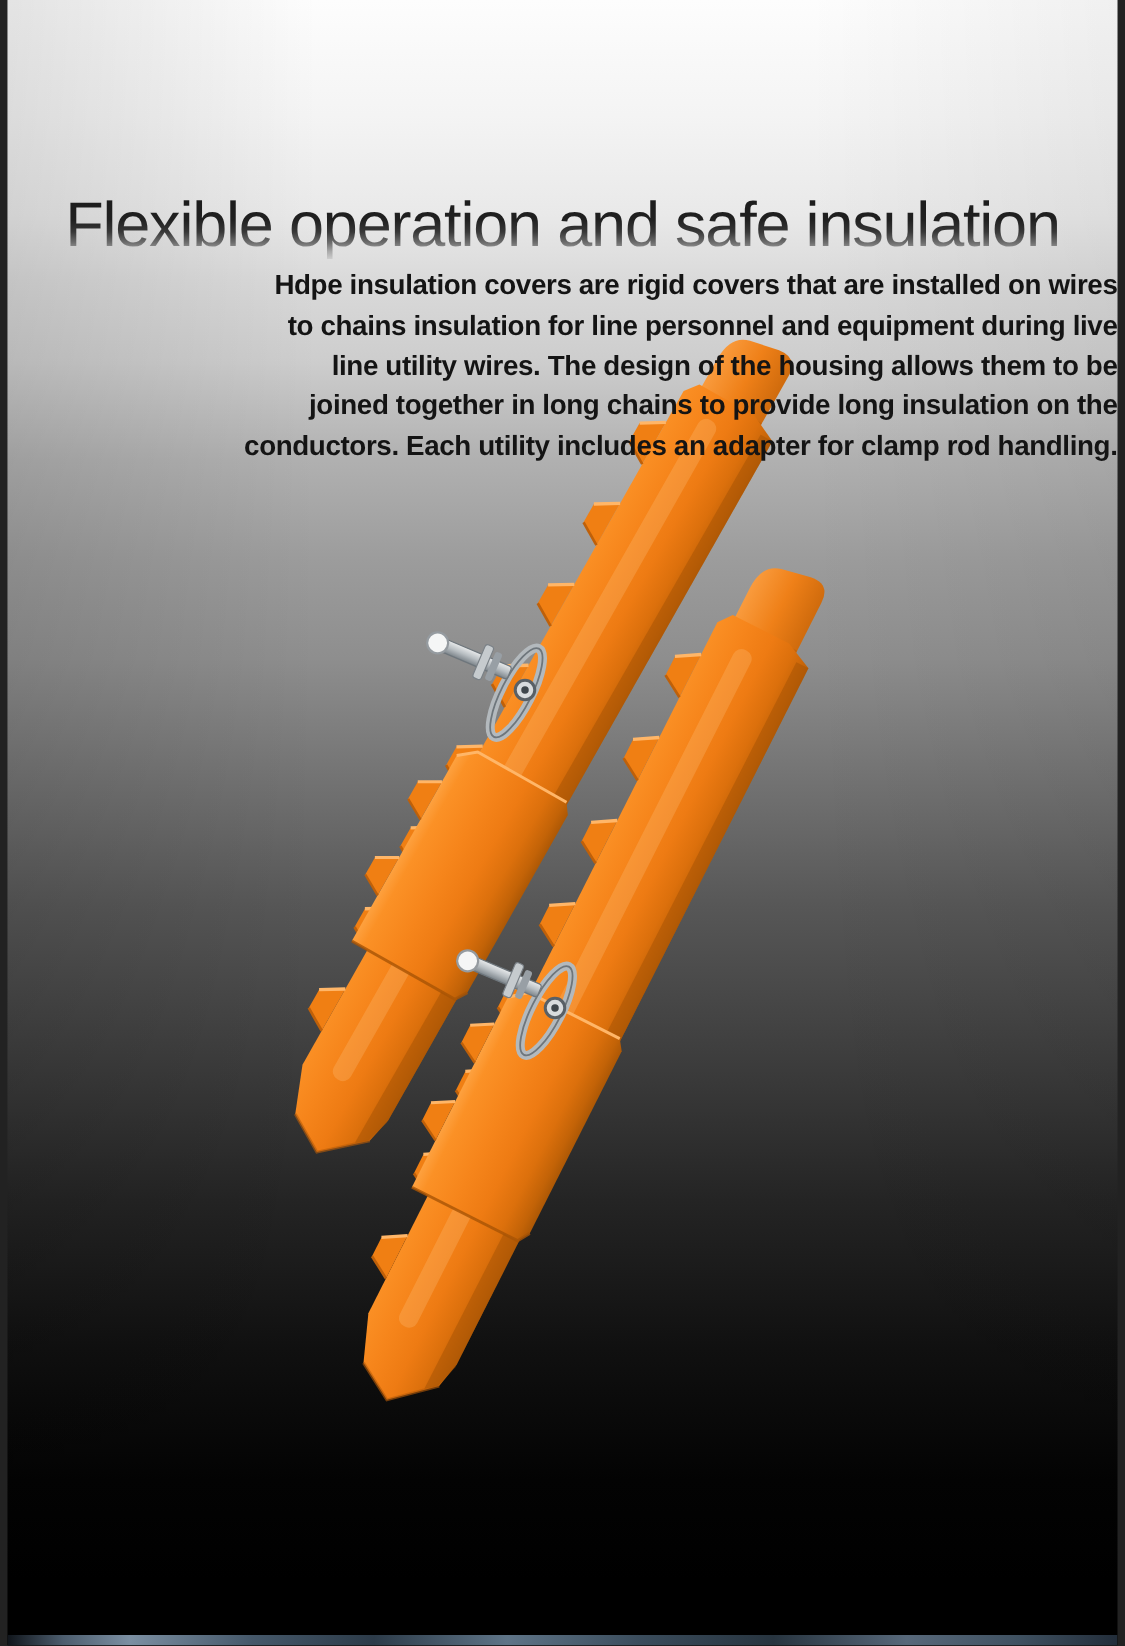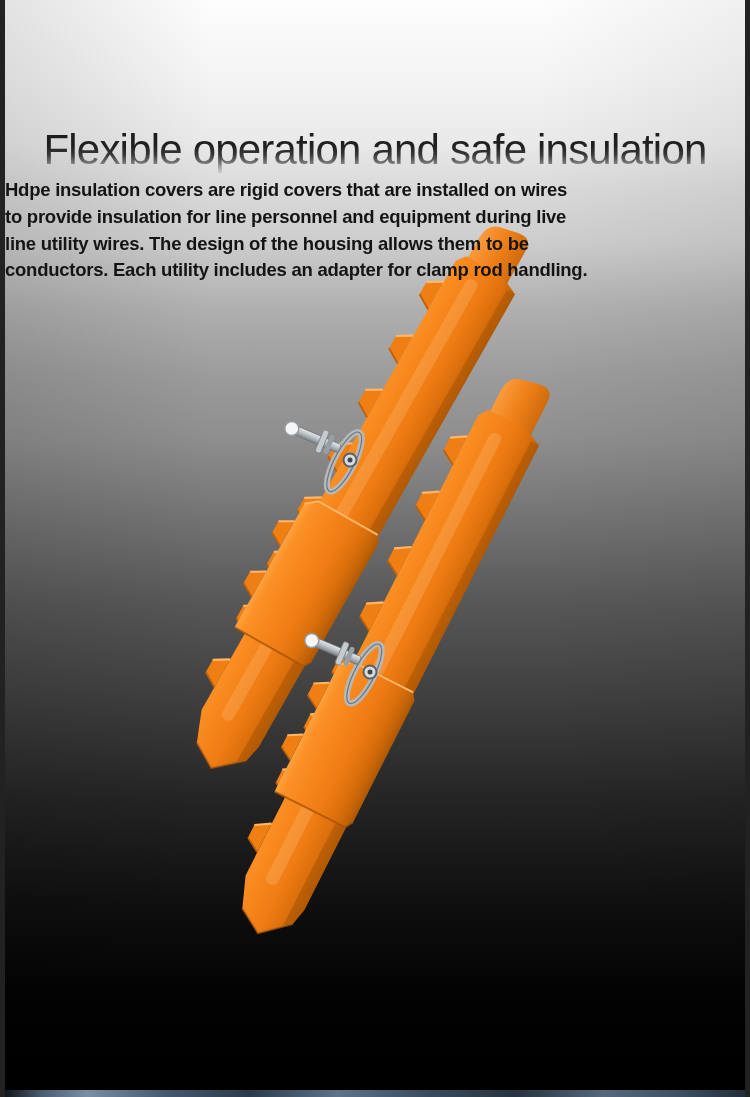--- a/index.html
+++ b/index.html
@@ -16,21 +16,21 @@
     text-decoration: underline;
   }
   .title{
     position:absolute;left:0;right:0;top:99px;z-index:3;text-align:center;
     font-size:42px;line-height:46px;font-weight:400;letter-spacing:-0.8px;
     background:linear-gradient(180deg,#1b1b1b 0%,#202020 42%,#383838 60%,#6f6f6f 76%,#a8a8a8 88%,#cfcfcf 100%);
     -webkit-background-clip:text;background-clip:text;color:transparent;
     white-space:nowrap;
   }
   .desc{
-    position:absolute;left:0;right:0;top:177px;z-index:3;text-align:left;
+    position:absolute;left:0;right:0;top:177px;z-index:3;text-align:right;
     font-size:18.5px;line-height:26.8px;font-weight:700;letter-spacing:-0.25px;
     color:#141414;
   }
   .desc .line{white-space:nowrap;}
   svg.photo{position:absolute;left:0;top:0;z-index:1;}
   .edge-strip{
     position:absolute;left:0;right:0;bottom:0;height:7px;z-index:2;
     background:linear-gradient(90deg,
       #10151b 0%, #4c5d6e 5%, #7b8fa2 11%, #45586a 22%, #2c3b49 33%,
       #5e7487 45%, #3a4c5c 57%, #27343f 69%, #57687a 81%, #3f5161 91%, #222d3a 100%);
@@ -174,19 +174,20 @@
         </g>
         <circle cx="3" cy="8" r="6.5" fill="#D9DCDE" stroke="#596066" stroke-width="2"></circle>
         <circle cx="3" cy="8" r="2.5" fill="#3F464B"></circle>
       </g>
   </svg>
 
   <h1 class="title">Flexible operation and safe insulation</h1>
 
   <div class="desc">
     <div class="line">Hdpe insulation covers are rigid covers that are installed on wires</div>
-    <div class="line">to provide insulation for line personnel and equipment during live</div>
+    <div class="line">to chains insulation for line personnel and equipment during live</div>
     <div class="line">line utility wires. The design of the housing allows them to be</div>
+    <div class="line">joined together in long chains to provide long insulation on the</div>
     <div class="line">conductors. Each utility includes an adapter for clamp rod handling.</div>
   </div>
 
   <div class="edge-strip"></div>
 </div>
 
 </body></html>

